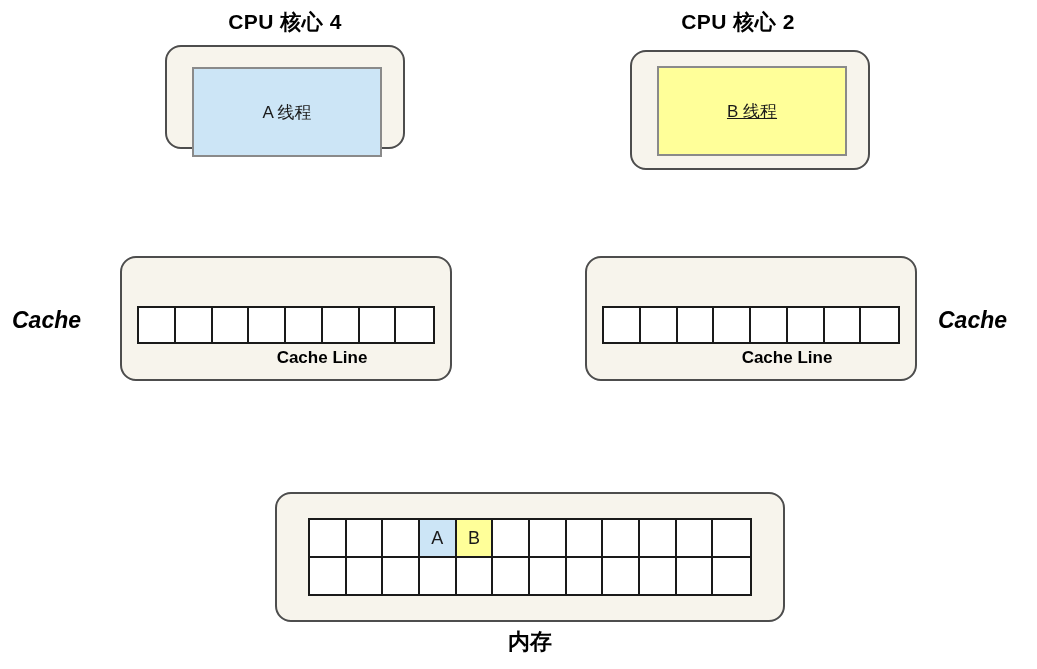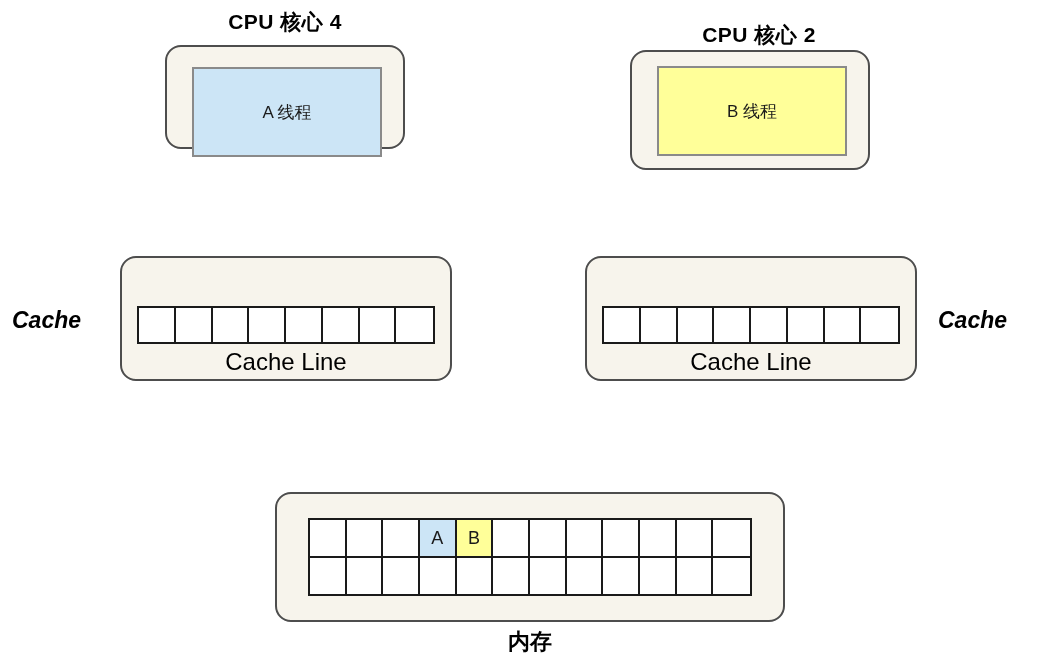--- a/index.html
+++ b/index.html
@@ -70,24 +70,25 @@
   .cacheline-strip .cell {
     box-sizing: border-box;
     border-right: 2px solid #1a1a1a;
     background: #ffffff;
     height: 100%;
   }
   .cacheline-strip .cell:last-child { border-right: none; }
 
   .cacheline-caption {
     position: absolute;
-    font-size: 24px;
-    font-weight: normal;
+    font-size: 17px;
+    font-weight: bold;
     text-align: center;
     white-space: nowrap;
+    margin-left: 36px;
   }
 
   
   .mem-grid {
     position: absolute;
     display: flex;
     flex-direction: column;
     box-sizing: border-box;
     border: 2px solid #1a1a1a;
     background: #ffffff;
@@ -123,24 +124,24 @@
 <body>
 
 <div class="core-title" style="left:165px; top:8px; width:240px;">CPU 核心 4</div>
 
 <div class="panel" style="left:165px; top:45px; width:240px; height:104px;">
   <div class="thread-box thread-a" style="left:25px; top:20px; width:190px; height:90px;">
     <span>A 线程</span>
   </div>
 </div>
 
-<div class="core-title" style="left:639px; top:8px; width:240px;margin-top:13px;">CPU 核心 2</div>
+<div class="core-title" style="left:618px; top:8px; width:240px;">CPU 核心 2</div>
 
 <div class="panel" style="left:630px; top:50px; width:240px; height:120px;">
-  <div class="thread-box thread-b" style="left:25px; top:14px; width:190px; height:90px;">
+  <div class="thread-box thread-b" style="left:25px; top:14px; width:190px; height:90px;text-decoration:underline;">
     <span>B 线程</span>
   </div>
 </div>
 
 <div class="side-label" style="left:12px; top:307px;">Cache</div>
 
 <div class="panel" style="left:120px; top:256px; width:332px; height:125px;"></div>
 
 <div class="cacheline-strip" style="left:137px; top:306px; width:298px; height:38px;">
     <div class="cell" style="width: 12.5%;"></div>

